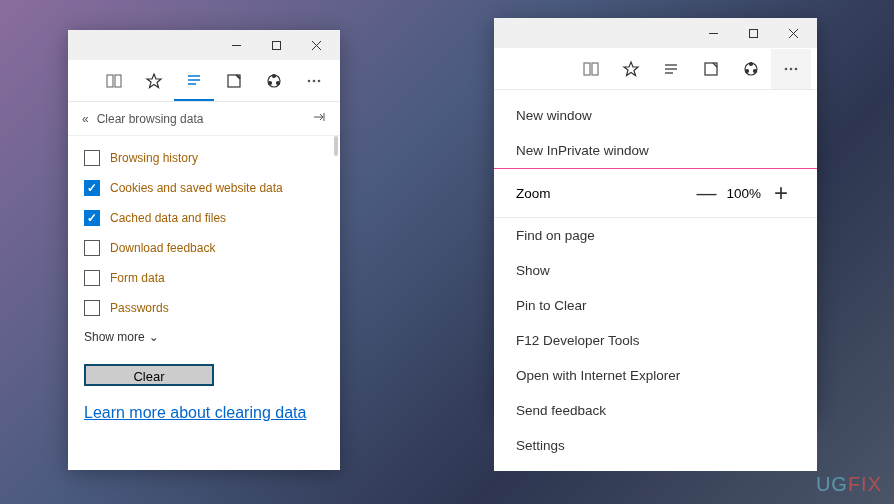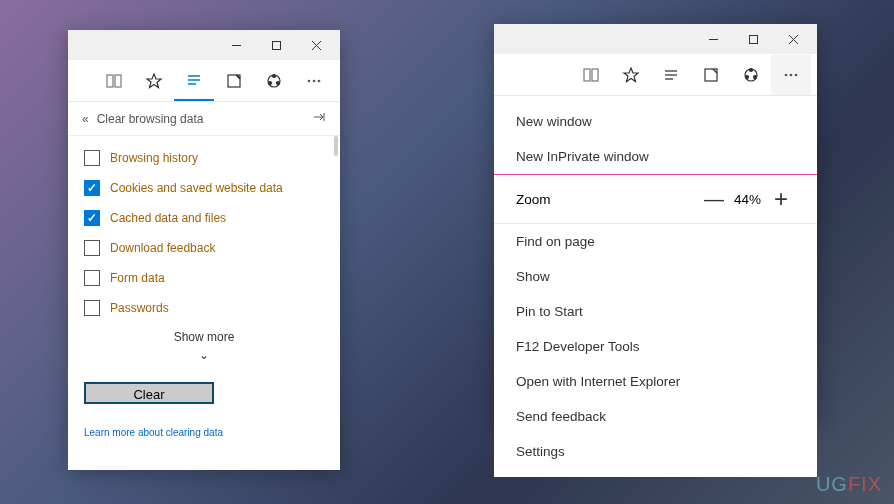--- a/index.html
+++ b/index.html
@@ -20,21 +20,21 @@
       letter-spacing: 1px;
       margin-top: 6px;
     }
     .watermark .fix { color: rgba(200, 80, 80, 0.8); }
     .window {
       position: absolute;
       background: #fff;
       box-shadow: 0 4px 20px rgba(0,0,0,0.3);
     }
     .window-left { left: 68px; top: 30px; width: 272px; height: 440px; }
-    .window-right { left: 494px; top: 24px; width: 323px; height: 396px; }
+    .window-right { left: 494px; top: 18px; width: 323px; height: 396px; }
     .titlebar {
       height: 30px;
       background: #f0f0f0;
       display: flex;
       justify-content: flex-end;
       align-items: center;
       padding-right: 4px;
     }
     .tb-btn {
       width: 40px;
@@ -112,36 +112,36 @@
       font-weight: bold;
     }
     .show-more {
       font-size: 12px;
       color: #333;
       margin-top: 4px;
       margin-bottom: 20px;
       display: flex;
       align-items: center;
       gap: 4px;
-      flex-direction: column;
     }
     .clear-btn {
       width: 130px;
       height: 22px;
       background: #ccc;
       border: 2px solid #0c4a6e;
       font-size: 13px;
       display: flex;
       align-items: flex-end;
       justify-content: center;
       margin-bottom: 18px;
     }
     .link {
-      font-size: 10px;
+      font-size: 16px;
       color: #0066cc;
+      text-decoration: underline;
     }
     .menu-panel {
       padding: 8px 0;
       background: #fff;
     }
     .menu-item {
       padding: 10px 22px;
       font-size: 13.5px;
       color: #333;
     }
@@ -334,26 +334,26 @@
           <circle cx="14" cy="9" r="1.3"></circle>
         </svg>
     </div>
   </div>
   <div class="menu-panel">
     <div class="menu-item">New window</div>
     <div class="menu-item">New InPrivate window</div>
     <div class="zoom-row">
       <span class="label">Zoom</span>
       <span class="minus">—</span>
-      <span class="zoom-val">44%</span>
+      <span class="zoom-val">100%</span>
       <span class="plus">+</span>
     </div>
     <div class="menu-item">Find on page</div>
     <div class="menu-item">Show</div>
-    <div class="menu-item">Pin to Start</div>
+    <div class="menu-item">Pin to Clear</div>
     <div class="menu-item">F12 Developer Tools</div>
     <div class="menu-item">Open with Internet Explorer</div>
     <div class="menu-item">Send feedback</div>
     <div class="menu-item">Settings</div>
   </div>
 </div>
 
 <div class="watermark">
   <span>UG</span><span class="fix">FIX</span>
 </div>

